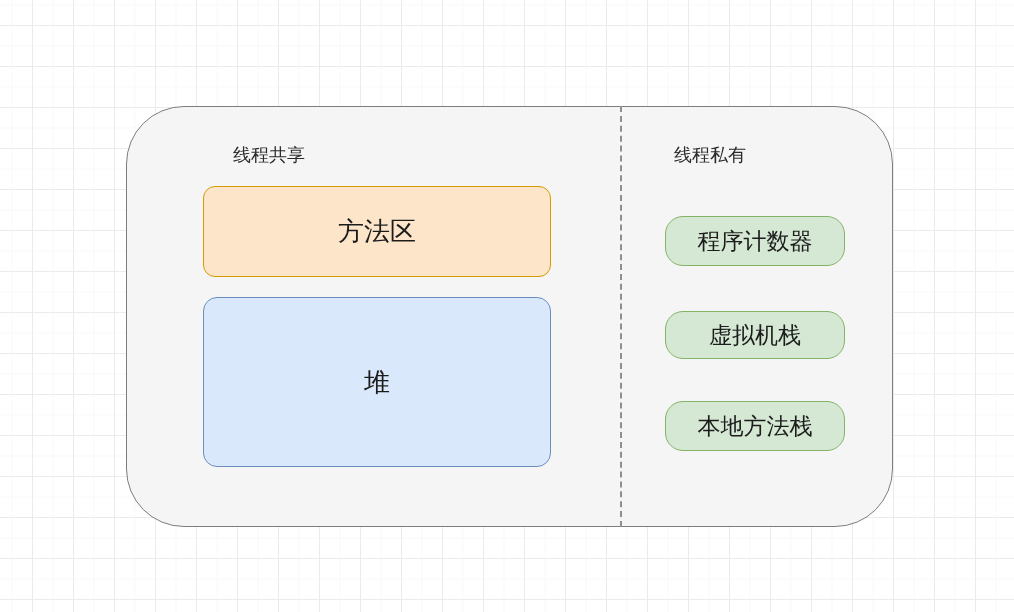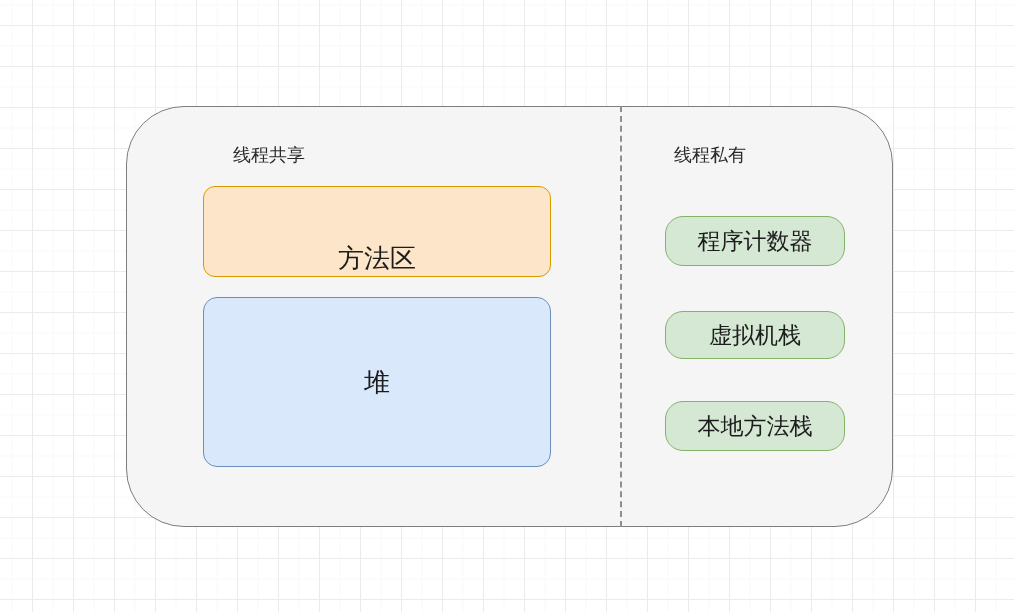--- a/index.html
+++ b/index.html
@@ -84,21 +84,21 @@
 <div class="page">
 
   <div class="jvm-container" style="background-color: rgb(245, 245, 245); border-color: rgb(125, 125, 125);"></div>
 
   <div class="divider"></div>
 
   <div class="section-label label-shared">线程共享</div>
 
   <div class="section-label label-private">线程私有</div>
 
-  <div class="shape box-method-area" style="background-color: rgb(252, 229, 201); border-color: rgb(215, 155, 0); align-items: flex-end;">
+  <div class="shape box-method-area" style="background-color: rgb(252, 229, 201); border-color: rgb(215, 155, 0);">
     <span>方法区</span>
   </div>
 
   <div class="shape box-heap" style="background-color: rgb(218, 232, 252); border-color: rgb(108, 142, 191);">
     <span>堆</span>
   </div>
 
   <div class="shape box-green box-pc" style="background-color: rgb(213, 232, 212); border-color: rgb(130, 179, 102);">
     <span>程序计数器</span>
   </div>

